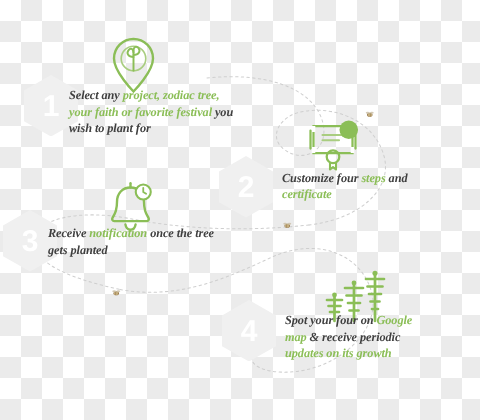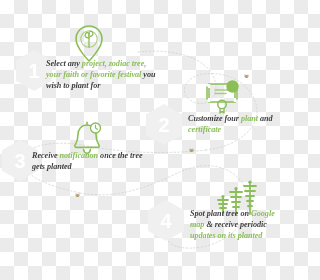--- a/index.html
+++ b/index.html
@@ -163,21 +163,21 @@
         <path d="M11,12 L25,12 M11,15.5 L22,15.5" fill="none" stroke="#a9cd80" stroke-width="1.4" stroke-linecap="round"></path>
 
         <circle cx="28.5" cy="8.5" r="6.2" fill="#8bbe57"></circle>
 
         <circle cx="18" cy="26.5" r="4.2" fill="none" stroke="#8bbe57" stroke-width="1.5"></circle>
         <path d="M16,30 L16,35 L18,33.4 L20,35 L20,30" fill="none" stroke="#8bbe57" stroke-width="1.4" stroke-linejoin="round"></path>
       </svg>
     </div>
 
     <div class="caption">
-      <span>Customize four </span><span class="hl">plant</span><span> and </span><span class="hl">certificate</span>
+      <span>Customize four </span><span class="hl">steps</span><span> and </span><span class="hl">certificate</span>
     </div>
   </div>
 
   <div class="step step-3">
     <div class="hex">
       <span>3</span>
     </div>
 
     <div class="icon-wrap">
       <svg width="36" height="36" viewBox="0 0 36 36">
@@ -212,21 +212,21 @@
           <circle cx="20" cy="10.6" r="1.6" fill="#8bbe57" stroke="none"></circle>
 
           <path d="M34,36 L34,6"></path>
           <path d="M28,8 L40,8 M29,13 L39,13 M30,18 L38,18 M31,23 L37,23 M32,28 L36,28"></path>
           <circle cx="34" cy="4.2" r="1.7" fill="#8bbe57" stroke="none"></circle>
         </g>
       </svg>
     </div>
 
     <div class="caption">
-      <span>Spot plant tree on </span><span class="hl">Google map</span><span> &amp; receive periodic </span><span class="hl">updates on its planted</span>
+      <span>Spot your four on </span><span class="hl">Google map</span><span> &amp; receive periodic </span><span class="hl">updates on its growth</span>
     </div>
   </div>
 
   <svg class="bee bee-1" viewBox="0 0 10 7">
     <ellipse cx="5" cy="3.5" rx="2.6" ry="2" fill="#8a6a3d"></ellipse>
     <path d="M3.6,2 L3.6,5 M5,1.8 L5,5.2 M6.4,2 L6.4,5" stroke="#f2e3b0" stroke-width="0.7"></path>
     <ellipse cx="3" cy="1.6" rx="1.8" ry="1" fill="#cbbfa8" opacity="0.85"></ellipse>
     <ellipse cx="7" cy="1.6" rx="1.8" ry="1" fill="#cbbfa8" opacity="0.85"></ellipse>
   </svg>
 

